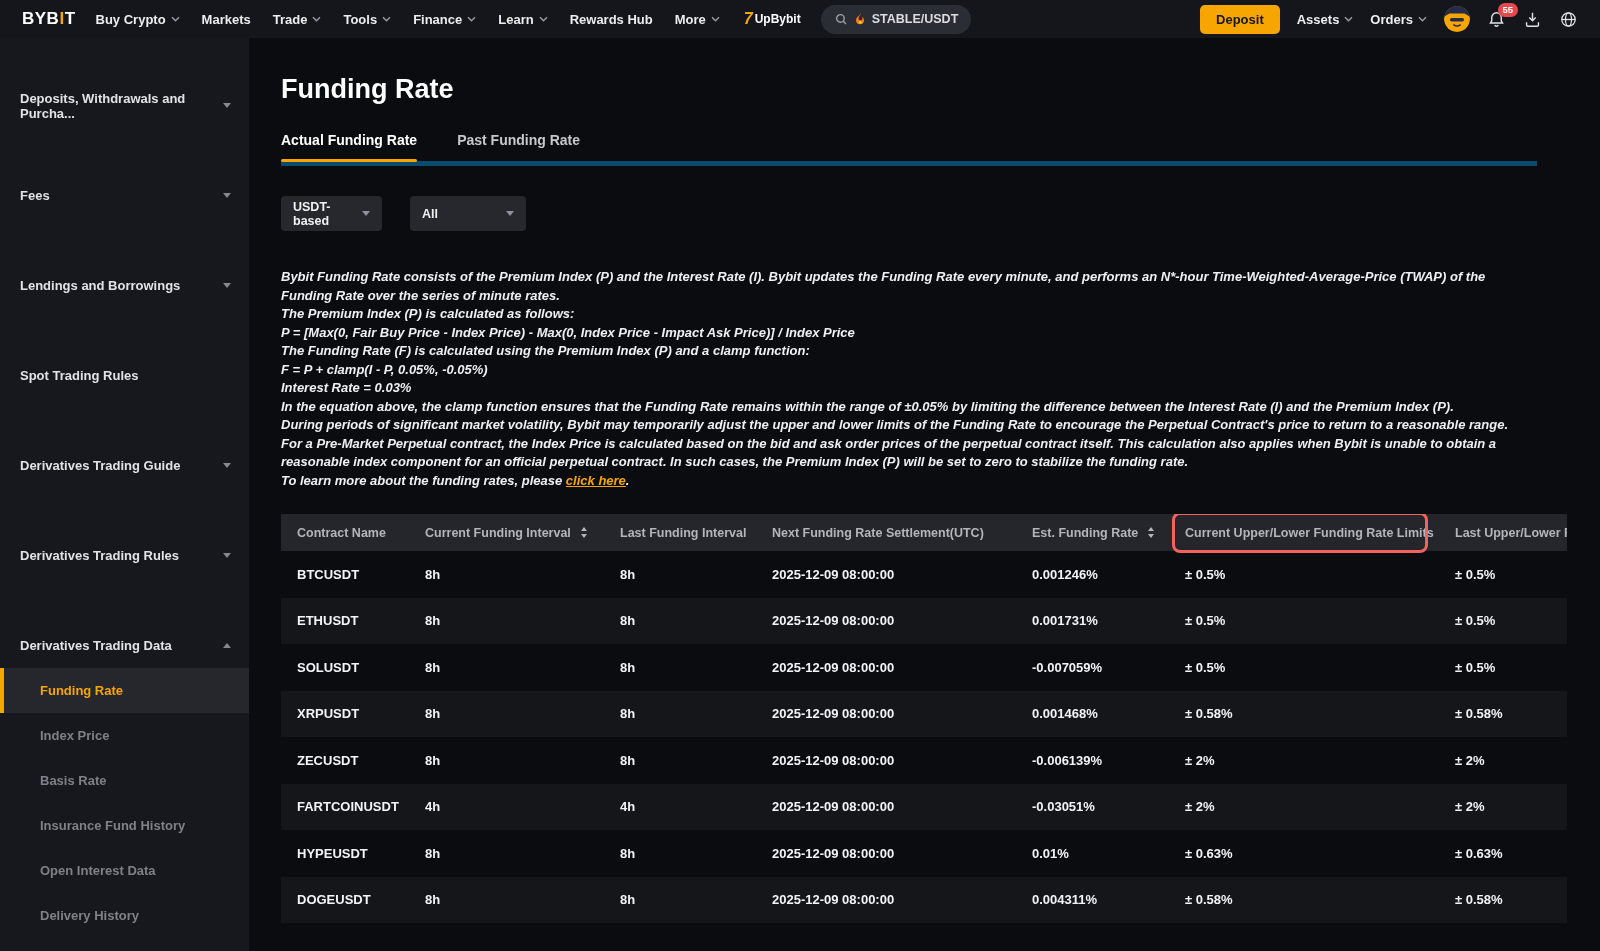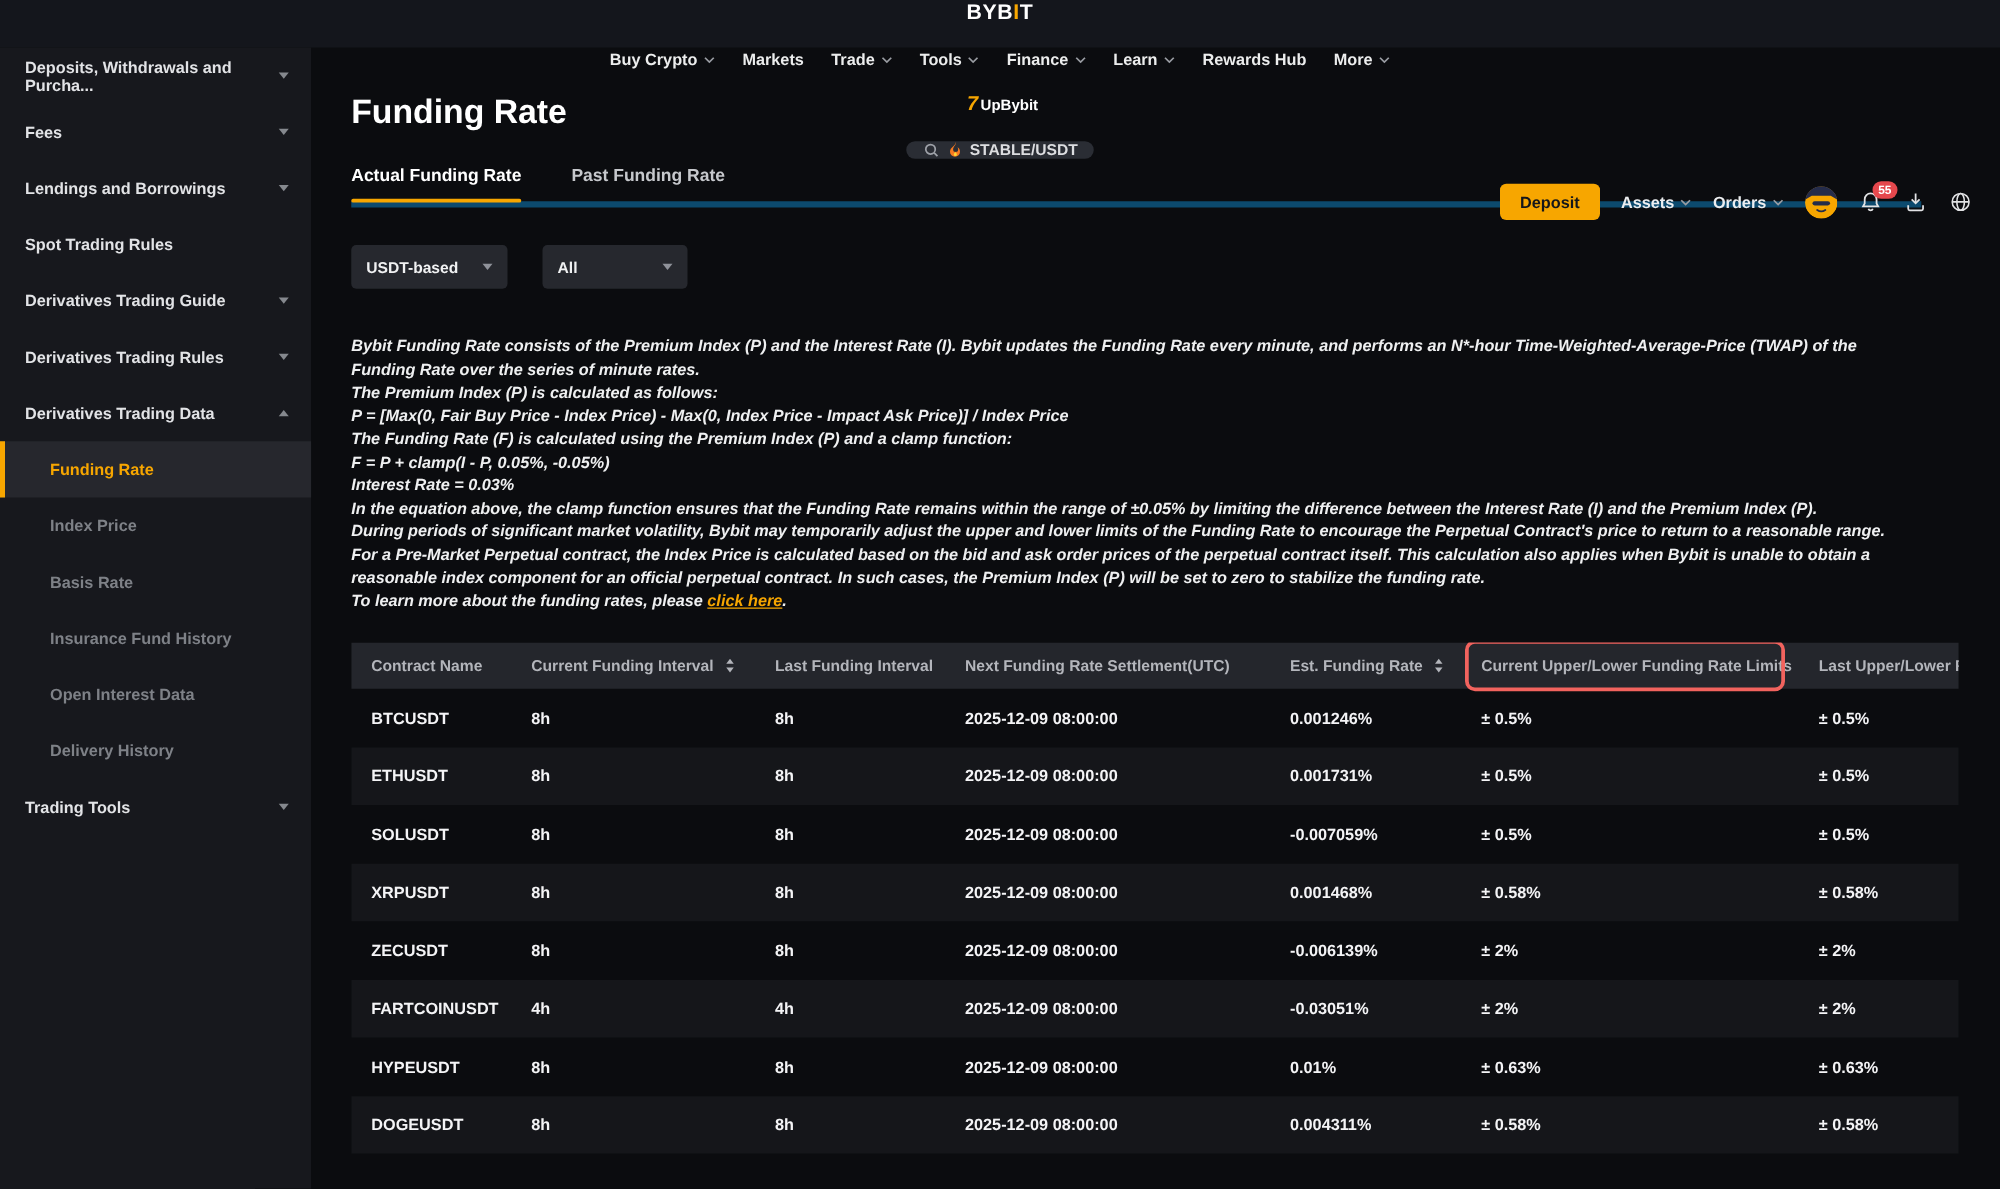--- a/index.html
+++ b/index.html
@@ -1,21 +1,21 @@
 <!DOCTYPE html>
 <html><head>
 <meta charset="utf-8">
 <style>
   * { margin:0; padding:0; box-sizing:border-box; }
   html,body { width:1600px; height:951px; overflow:hidden; background:#0b0c0f;
               font-family:"Liberation Sans", sans-serif; }
 
   
   .topbar { height:38px; background:#14161c; display:flex; align-items:center;
-            padding:0 22px; gap:20px; position:relative; z-index:5;flex-direction:column; }
+            padding:0 22px; gap:20px; position:relative; z-index:5; }
   .logo { font-size:17px; font-weight:800; color:#ffffff; letter-spacing:.5px; cursor:pointer; }
   .logo .accent { color:#f7a600; }
   .mainnav { display:flex; align-items:center; gap:22px; }
   .nav-item { display:flex; align-items:center; gap:5px; font-size:13px; font-weight:600;
               color:#eceded; cursor:pointer; white-space:nowrap; }
   .promo { display:flex; align-items:center; gap:2px; margin-left:4px; cursor:pointer; }
   .promo .seven { color:#f7a600; font-size:16px; font-weight:800; font-style:italic; }
   .promo .ptxt { color:#ffffff; font-size:12px; font-weight:700; }
   .search { display:flex; align-items:center; gap:6px; background:#2a2d34; border-radius:15px;
             height:29px; padding:0 13px; font-size:12.5px; font-weight:700; color:#dcdde0;
@@ -29,40 +29,40 @@
   .icon-btn { position:relative; display:flex; align-items:center; cursor:pointer; }
   .badge { position:absolute; top:-7px; left:11px; background:#e5484d; color:#fff;
            font-size:9.5px; font-weight:700; border-radius:9px; padding:1.5px 4.5px; }
   .avatar { width:26px; height:26px; border-radius:50%; overflow:hidden; cursor:pointer; }
 
   
   .shell { display:flex; height:913px; }
   .sidebar { width:249px; background:#17181d; flex:none; padding-top:0; }
   .side-item { height:45px; display:flex; align-items:center; justify-content:space-between;
                padding:0 18px 0 20px; font-size:13px; font-weight:600; color:#e2e3e6;
-               cursor:pointer; }
+               cursor:pointer;margin-top:45px; }
   .side-sub { height:45px; display:flex; align-items:center; padding-left:40px;
               font-size:13px; font-weight:600; color:#7e8187; cursor:pointer; }
   .side-sub.active { color:#f7a600; background:#26272d; border-left:4px solid #f7a600;
                      padding-left:36px; }
   .tri { width:0; height:0; border-left:4.5px solid transparent; border-right:4.5px solid transparent; }
   .tri.down { border-top:5px solid #85888e; }
   .tri.up { border-bottom:5px solid #85888e; }
 
   
   main { flex:1; background:#0b0c0f; padding:36px 0 0 32px; overflow:hidden; }
   .page-title { font-size:27px; font-weight:700; color:#ffffff; margin-bottom:27px; }
   .tabs { display:flex; gap:40px; width:1256px; border-bottom:5px solid #0c4a6e; }
   .tab { padding-bottom:13px; font-size:14px; font-weight:700; color:#c6c8cc;
          position:relative; cursor:pointer; }
   .tab.active { color:#ffffff; }
   .tab.active::after { content:""; position:absolute; left:0; right:0; bottom:-1px;
                        height:3px; background:#f7a600; border-radius:3px; }
   .filters { display:flex; gap:28px; margin-top:30px; }
-  .select { width:125px; height:35px; background:#26282e; border-radius:4px; display:flex;
+  .select { width:101px; height:35px; background:#26282e; border-radius:4px; display:flex;
             align-items:center; justify-content:space-between; padding:0 12px;
             font-size:12.5px; font-weight:700; color:#f0f1f2; cursor:pointer; }
   .select.w2 { width:116px; }
   .select .tri.down { border-top-color:#8f929a; }
 
   .desc { margin-top:37px; width:1256px; font-size:13px; font-weight:600;
           line-height:18.5px; color:#eff0f1;font-style:italic; }
   .desc p { margin:0; }
   .link { color:#f7a600; text-decoration:underline; cursor:pointer; font-weight:700; }
 

